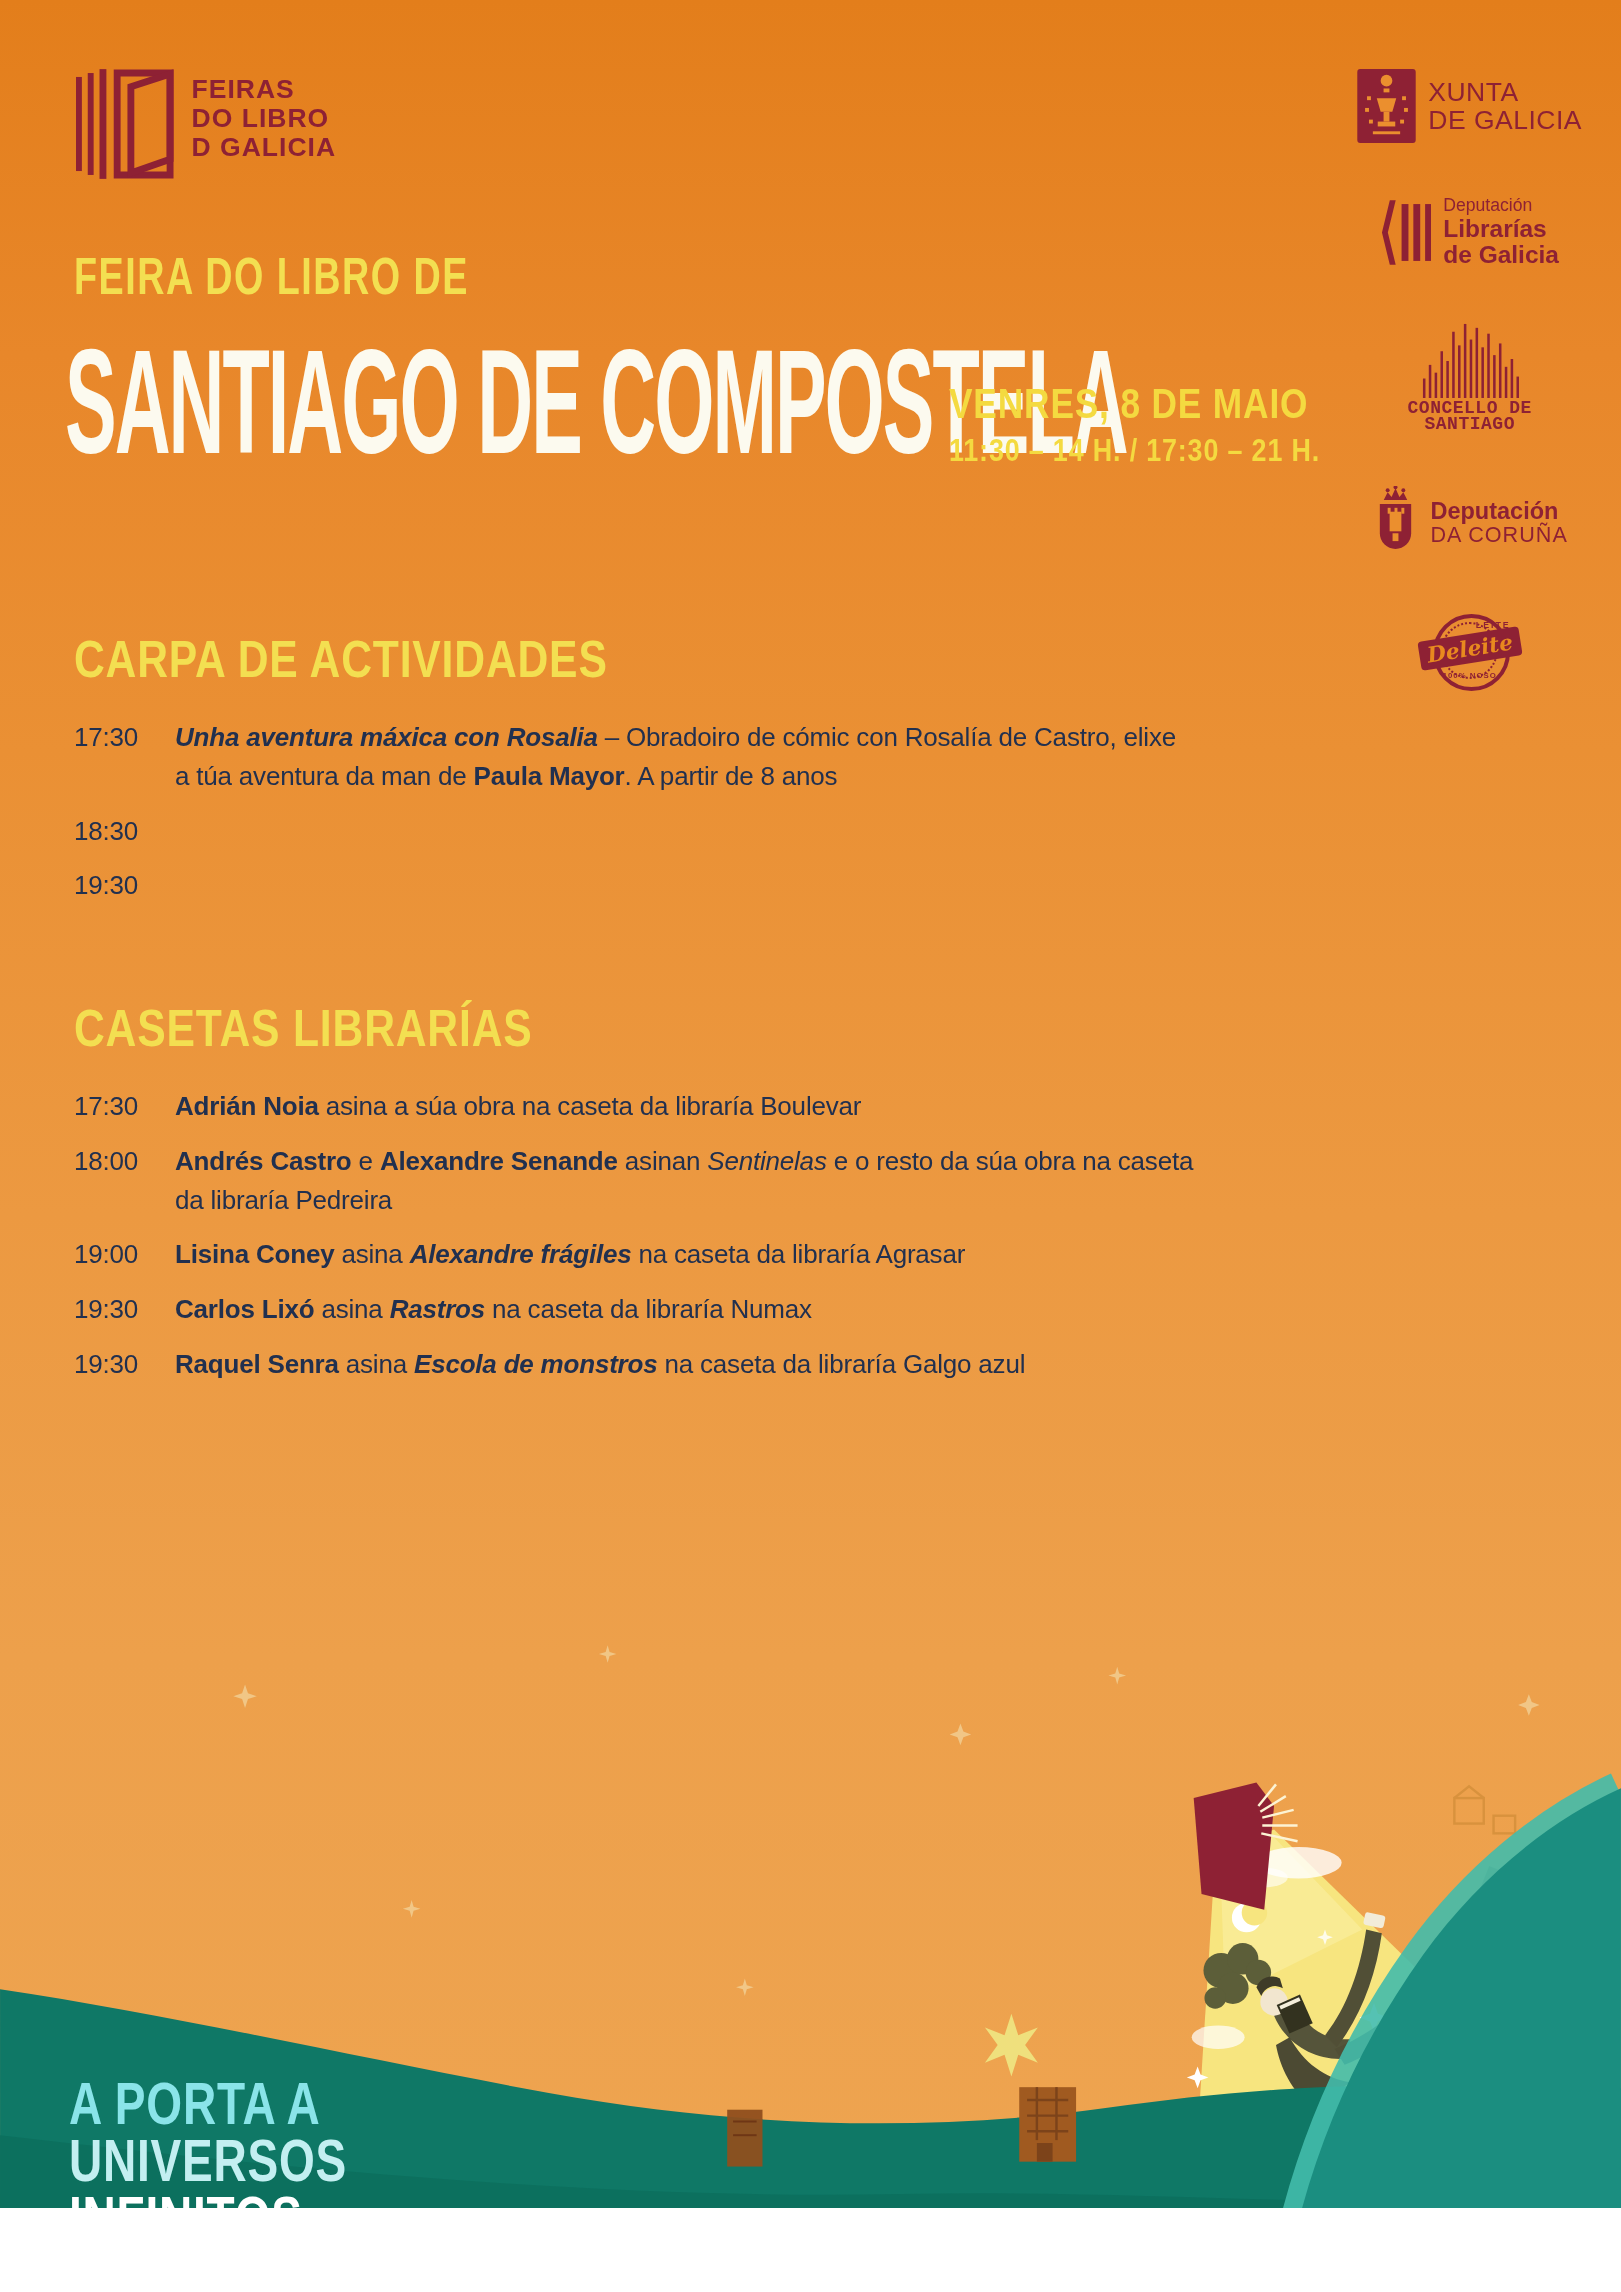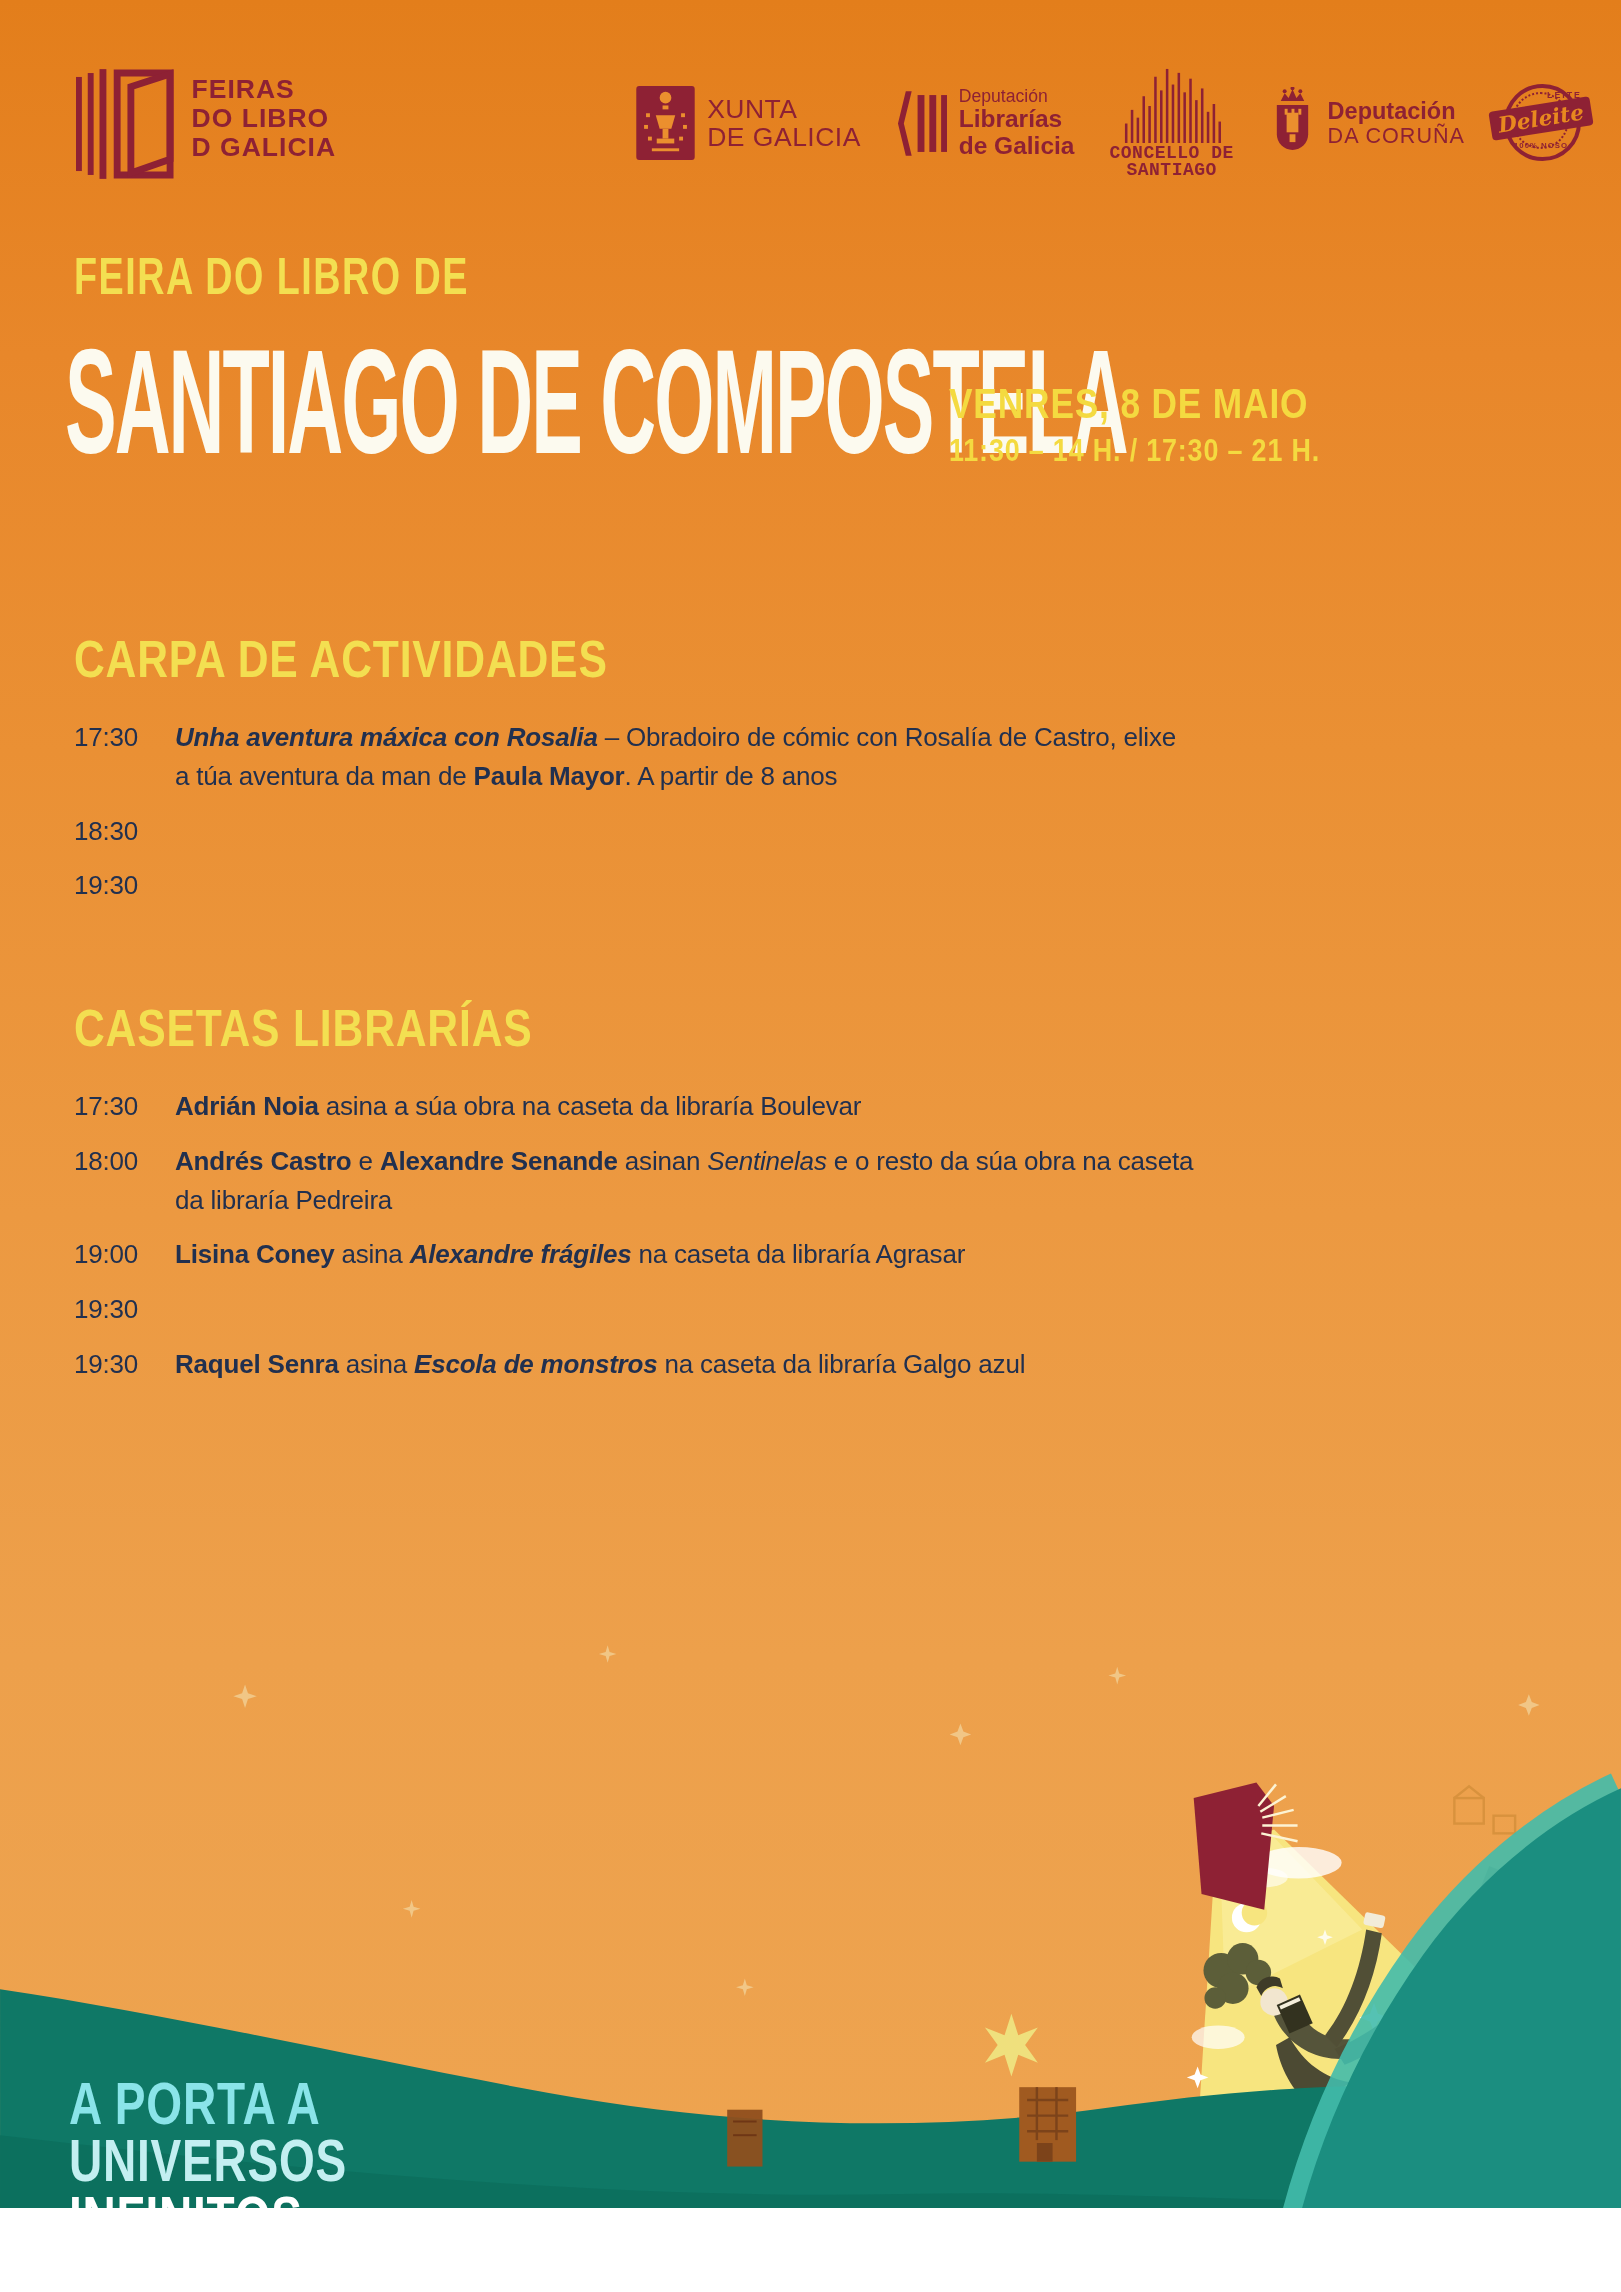--- a/index.html
+++ b/index.html
@@ -5,21 +5,21 @@
   html,body{margin:0;padding:0;}
   body{width:1621px;height:2293px;overflow:hidden;font-family:"Liberation Sans",sans-serif;}
   .poster{position:relative;width:1621px;height:2208px;overflow:hidden;
     background:linear-gradient(180deg,#e37e1b 0%,#e8872a 16%,#ea9034 34%,#ec9941 55%,#eda04b 75%,#eea450 100%);}
 
   
   .logos{position:absolute;left:76px;top:69px;right:39px;height:108px;}
   .feiras-logo{position:absolute;left:0;top:0;display:flex;align-items:flex-start;}
   .feiras-logo svg{display:block;}
   .feiras-text{margin-left:17.6px;margin-top:5.9px;font-weight:700;font-size:26.5px;line-height:29px;color:#8e2134;letter-spacing:1px;}
-  .partners{position:absolute;right:0;top:0;display:flex;align-items:center;gap:35px;height:108px;}
+  .partners{position:absolute;right:0;top:0;display:flex;align-items:center;gap:53px;height:108px;flex-direction:column;}
   .plogo{display:flex;align-items:center;gap:11.8px;color:#8e2134;}
   .xunta-text{font-size:26.5px;line-height:28px;letter-spacing:0.5px;}
   .fed-text .l1{font-size:17.6px;line-height:19.6px;}
   .fed-text .l2,.fed-text .l3{font-weight:700;font-size:24.5px;line-height:26.5px;}
   .concello{flex-direction:column;gap:2px;align-items:center;}
   .concello-text{font-weight:700;font-size:18px;line-height:16.7px;text-align:center;letter-spacing:0.5px;font-family:Liberation Mono, monospace;}
   .dep-text .l1{font-weight:700;font-size:23.5px;line-height:24.5px;}
   .dep-text .l2{font-size:21.6px;line-height:23.5px;letter-spacing:1px;}
   .deleite{position:relative;width:82px;height:82px;}
   .deleite .ring{position:absolute;left:3.9px;top:2px;width:69px;height:69px;border:4.9px solid #8e2134;border-radius:50%;}
@@ -225,20 +225,21 @@
         <div class="event-row">
           <div class="event-time">18:00</div>
           <div class="event-text"><span class="bold">Andrés Castro</span><span> e </span><span class="bold">Alexandre Senande</span><span> asinan </span><span class="italic">Sentinelas</span><span> e o resto da súa obra na caseta da libraría Pedreira</span></div>
         </div>
         <div class="event-row">
           <div class="event-time">19:00</div>
           <div class="event-text"><span class="bold">Lisina Coney</span><span> asina </span><span class="bold italic">Alexandre frágiles</span><span> na caseta da libraría Agrasar</span></div>
         </div>
         <div class="event-row">
           <div class="event-time">19:30</div>
+          <div class="event-text"><span class="bold">Carlos Lixó</span><span> asina </span><span class="bold italic">Rastros</span><span> na caseta da libraría Numax</span></div>
         </div>
         <div class="event-row">
           <div class="event-time">19:30</div>
           <div class="event-text"><span class="bold">Raquel Senra</span><span> asina </span><span class="bold italic">Escola de monstros</span><span> na caseta da libraría Galgo azul</span></div>
         </div>
       </div>
   </div>
 
   <svg class="art" viewBox="0 0 1654 700">
 

